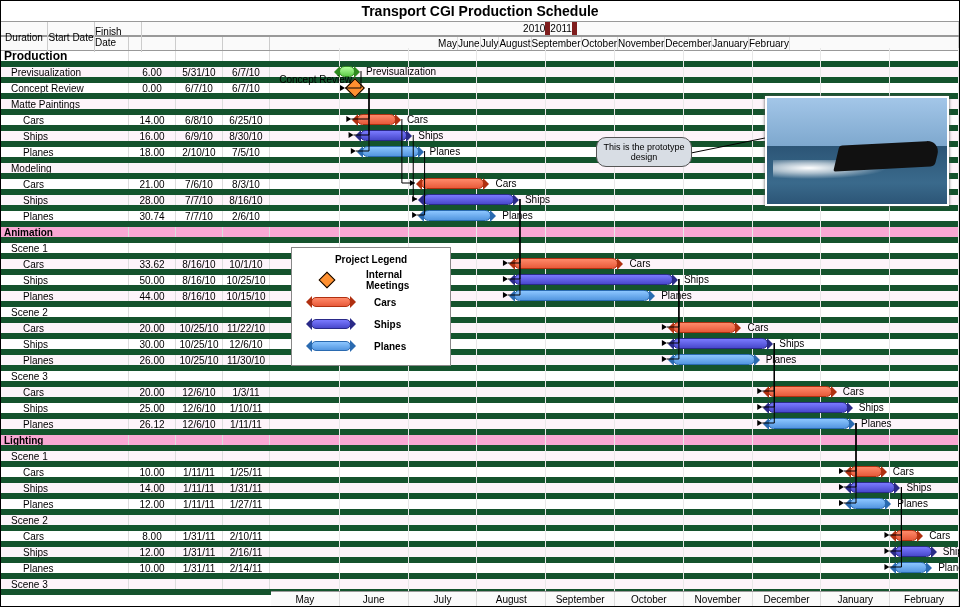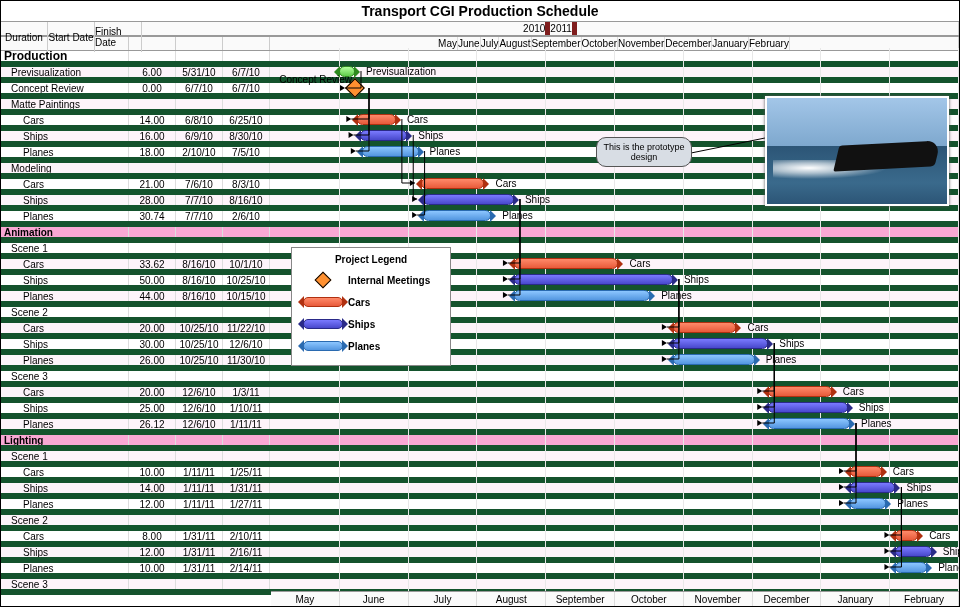--- a/index.html
+++ b/index.html
@@ -48,21 +48,21 @@
   .bar::before{left:-6px;border-top:6px solid transparent;border-bottom:6px solid transparent;border-right:6px solid currentColor}
   .bar::after{right:-6px;border-top:6px solid transparent;border-bottom:6px solid transparent;border-left:6px solid currentColor}
   .bar.cars{color:#b03010}
   .bar.ships{color:#2a2a88}
   .bar.planes{color:#2a6ab0}
   .bar.green{color:#2e8a1e}
   .diamond{position:absolute;width:14px;height:14px;background:#ff9030;border:1px solid #000;transform:rotate(45deg)}
   .diamond .lbl{position:absolute;right:18px;top:-2px;transform:rotate(-45deg);transform-origin:right top;white-space:nowrap;font-size:10px}
   .legend{position:absolute;left:290px;top:246px;width:160px;background:#fff;border:1px solid #888;padding:6px 8px;font-size:10px;z-index:5}
   .legend .lg-title{text-align:center;font-weight:bold;margin-bottom:6px;font-size:10px}
-  .legend .lg-row{display:flex;align-items:center;gap:2px;margin:4px 0;height:18px}
+  .legend .lg-row{display:flex;align-items:center;gap:20px;margin:4px 8px;height:18px}
   .legend .lg-ico{width:46px;display:flex;justify-content:center;position:relative}
   .legend .minibar{position:relative;height:10px;width:40px;border-radius:5px}
   .legend .lg-lbl{font-weight:bold}
   .callout{position:absolute;left:595px;top:136px;width:96px;background:#d8dde4;border:1px solid #555;border-radius:10px;padding:4px 6px;text-align:center;font-size:9px;z-index:6}
   .photo{position:absolute;left:764px;top:95px;width:184px;height:110px;background:
      linear-gradient(180deg,#a3c6e8 0%, #7ea8ce 45%, #2c5576 45%, #3a6a8c 80%, #2c5576 100%);
      border:2px solid #fff;box-shadow:0 0 3px #555;z-index:6;overflow:hidden}
   .boat{position:absolute;left:70px;top:45px;width:100px;height:26px;background:#111;transform:skewX(-16deg) rotate(-3deg);border-radius:3px 14px 4px 2px}
   .wake{position:absolute;left:6px;top:62px;width:120px;height:20px;background:radial-gradient(ellipse at 30% 40%, #fff 0%, rgba(255,255,255,.6) 30%, transparent 65%)}
   .dep{position:absolute;inset:0;pointer-events:none;z-index:3}

